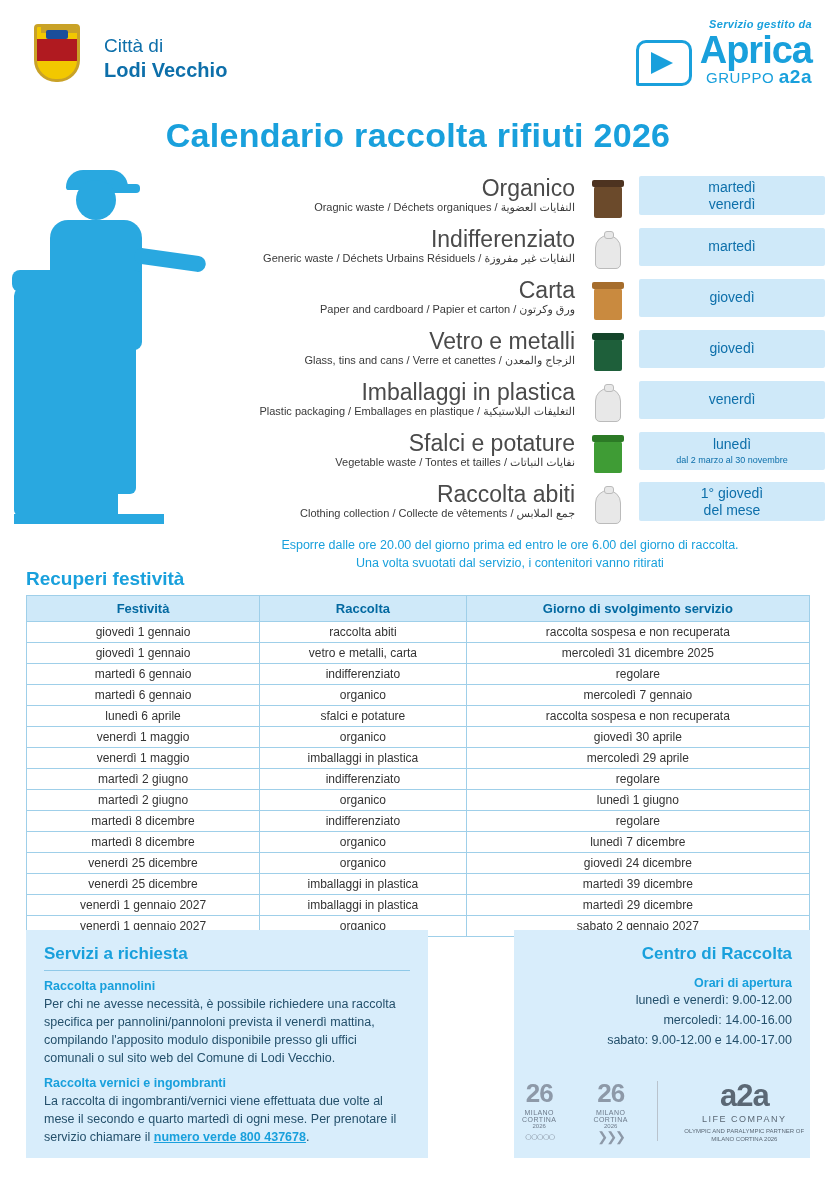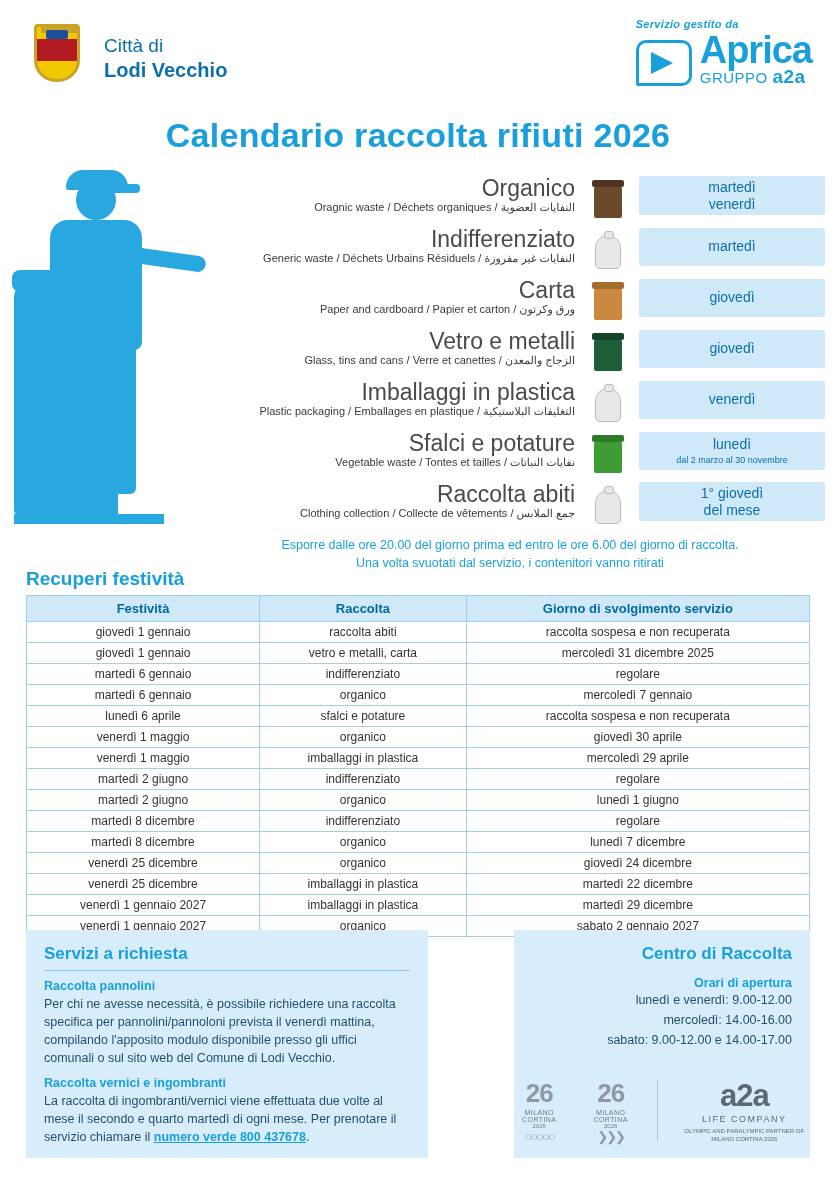--- a/index.html
+++ b/index.html
@@ -54,20 +54,21 @@
     left: 104px; top: 34px;
     color: #0d6faa;
     line-height: 1.25;
   }
   .city-name .l1 { font-size: 19px; }
   .city-name .l2 { font-size: 20px; font-weight: bold; }
 
   .aprica {
     position: absolute;
     right: 24px; top: 18px;
+    text-align: right;
     color: #19a0dc;
   }
   .aprica .srv {
     font-size: 11px;
     font-weight: bold;
     font-style: italic;
     letter-spacing: .3px;
     margin-bottom: 2px;
     color: #19a0dc;
   }
@@ -501,21 +502,21 @@
         <td>lunedì 7 dicembre</td>
       </tr>
       <tr>
         <td>venerdì 25 dicembre</td>
         <td>organico</td>
         <td>giovedì 24 dicembre</td>
       </tr>
       <tr>
         <td>venerdì 25 dicembre</td>
         <td>imballaggi in plastica</td>
-        <td>martedì 22 dicembre</td>
+        <td>martedì 39 dicembre</td>
       </tr>
       <tr>
         <td>venerdì 1 gennaio 2027</td>
         <td>imballaggi in plastica</td>
         <td>martedì 29 dicembre</td>
       </tr>
       <tr>
         <td>venerdì 1 gennaio 2027</td>
         <td>organico</td>
         <td>sabato 2 gennaio 2027</td>

